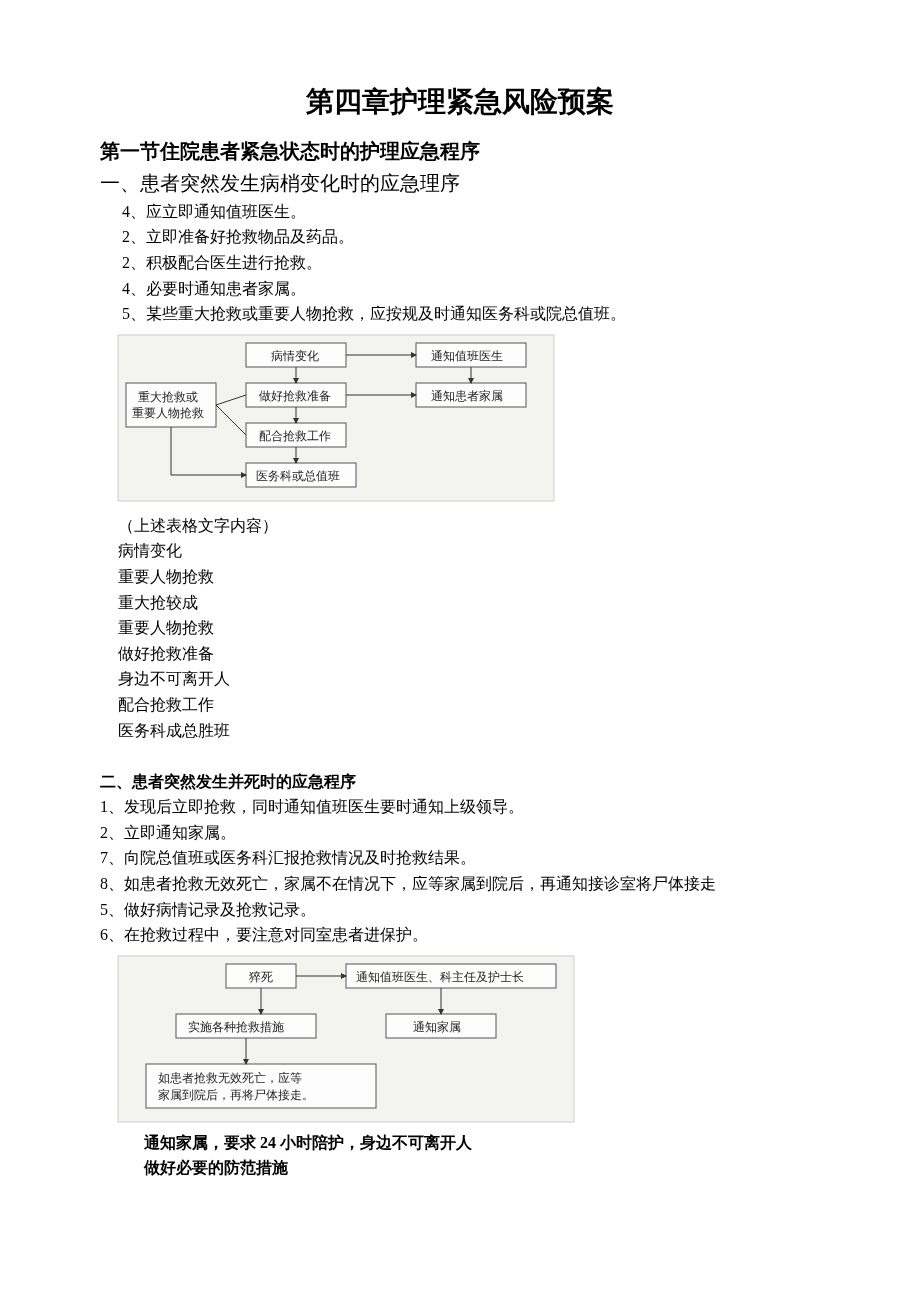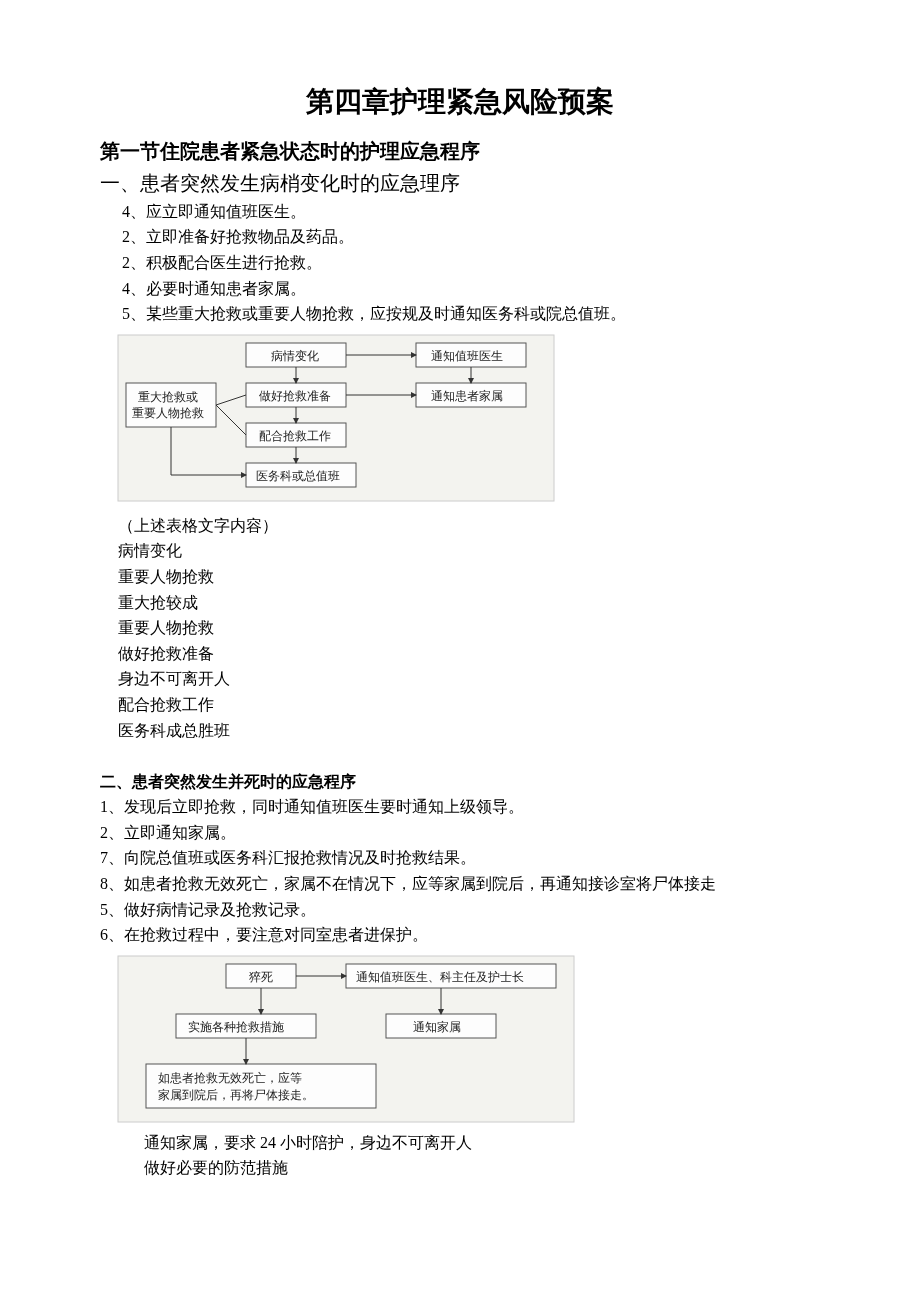--- a/index.html
+++ b/index.html
@@ -25,20 +25,21 @@
     font-size: 20px;
   }
   .list-item {
     padding-left: 22px;
   }
   .indent {
     padding-left: 18px;
   }
   .indent2 {
     padding-left: 44px;
+    font-weight: bold;
   }
   .note {
     margin-top: 10px;
   }
   .bold {
     font-weight: bold;
   }
   svg.flowchart {
     display: block;
     margin: 6px 0 6px 16px;

